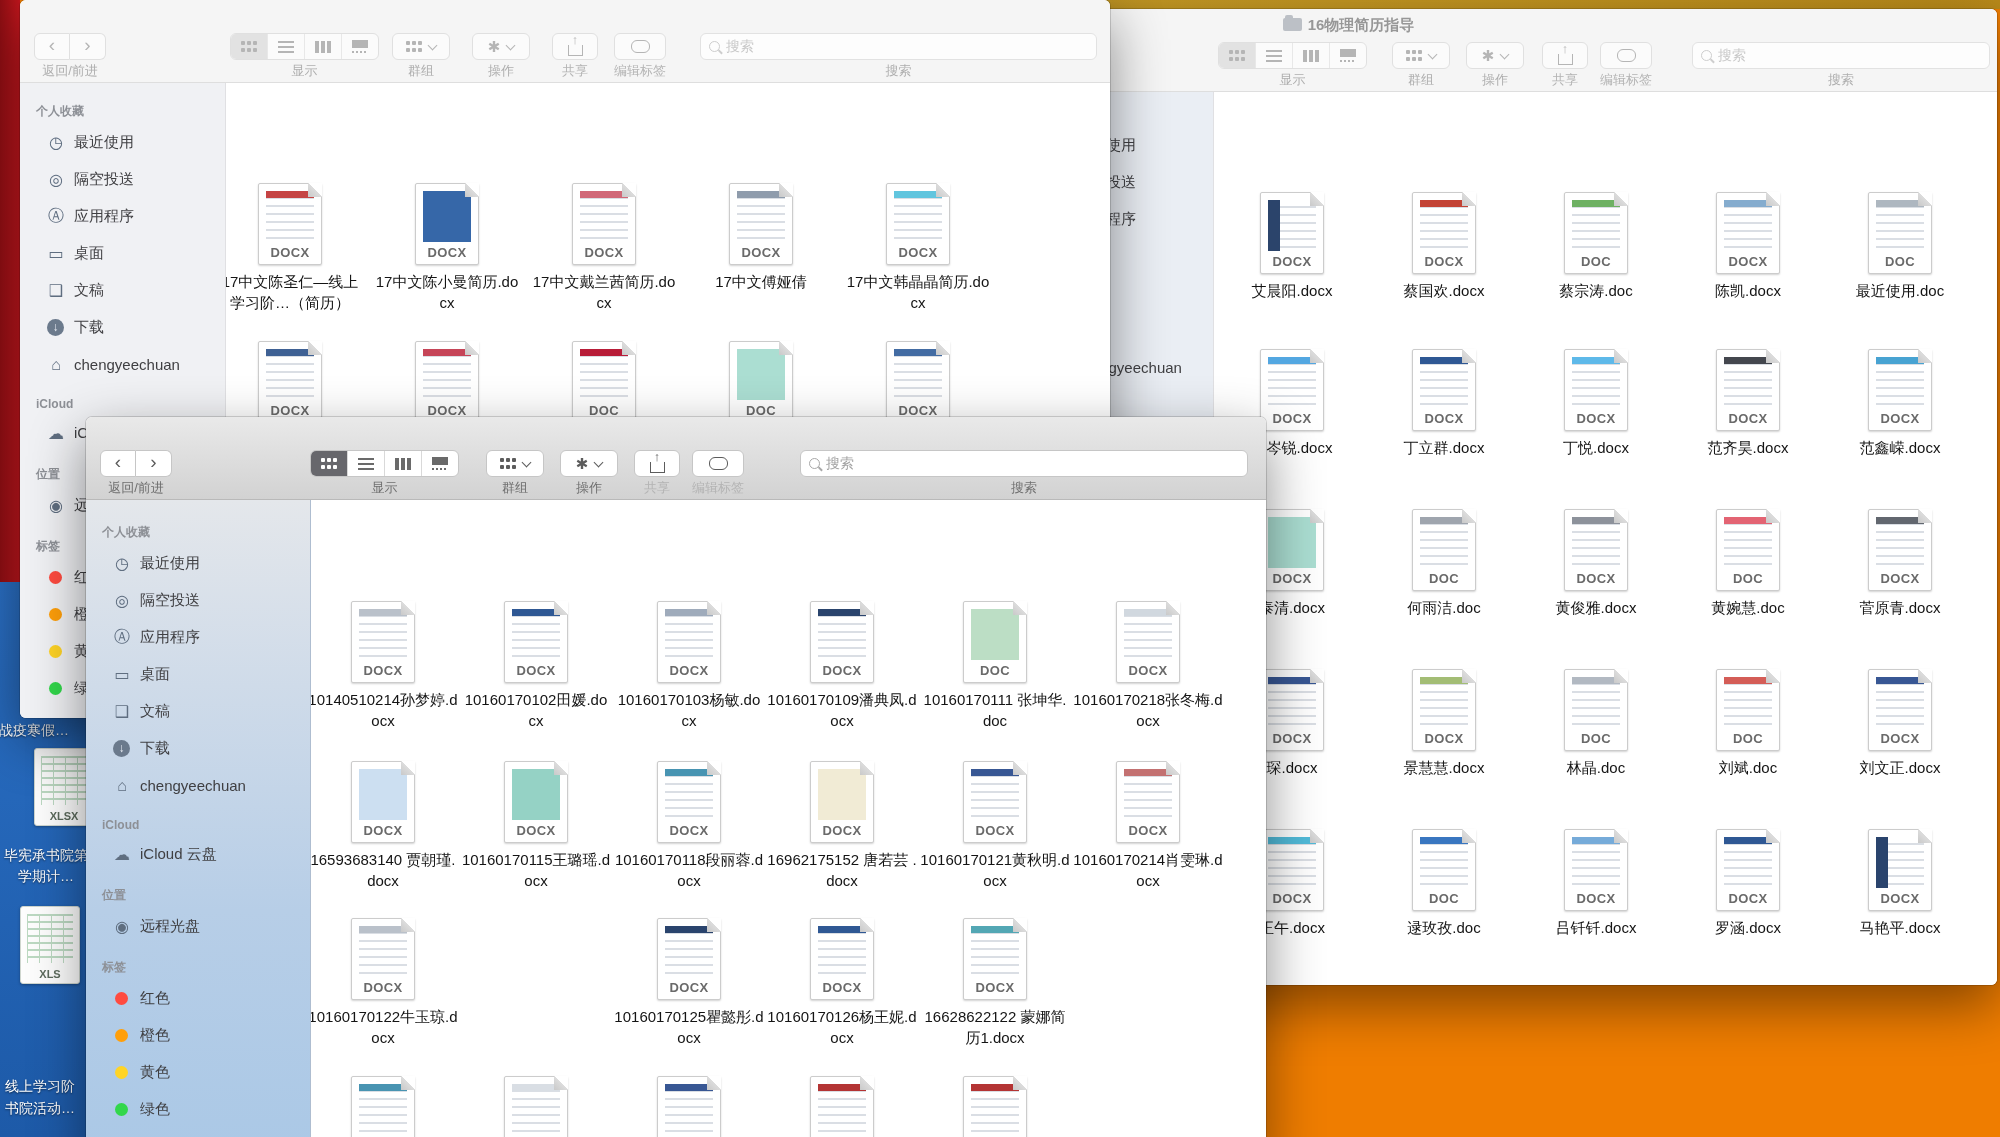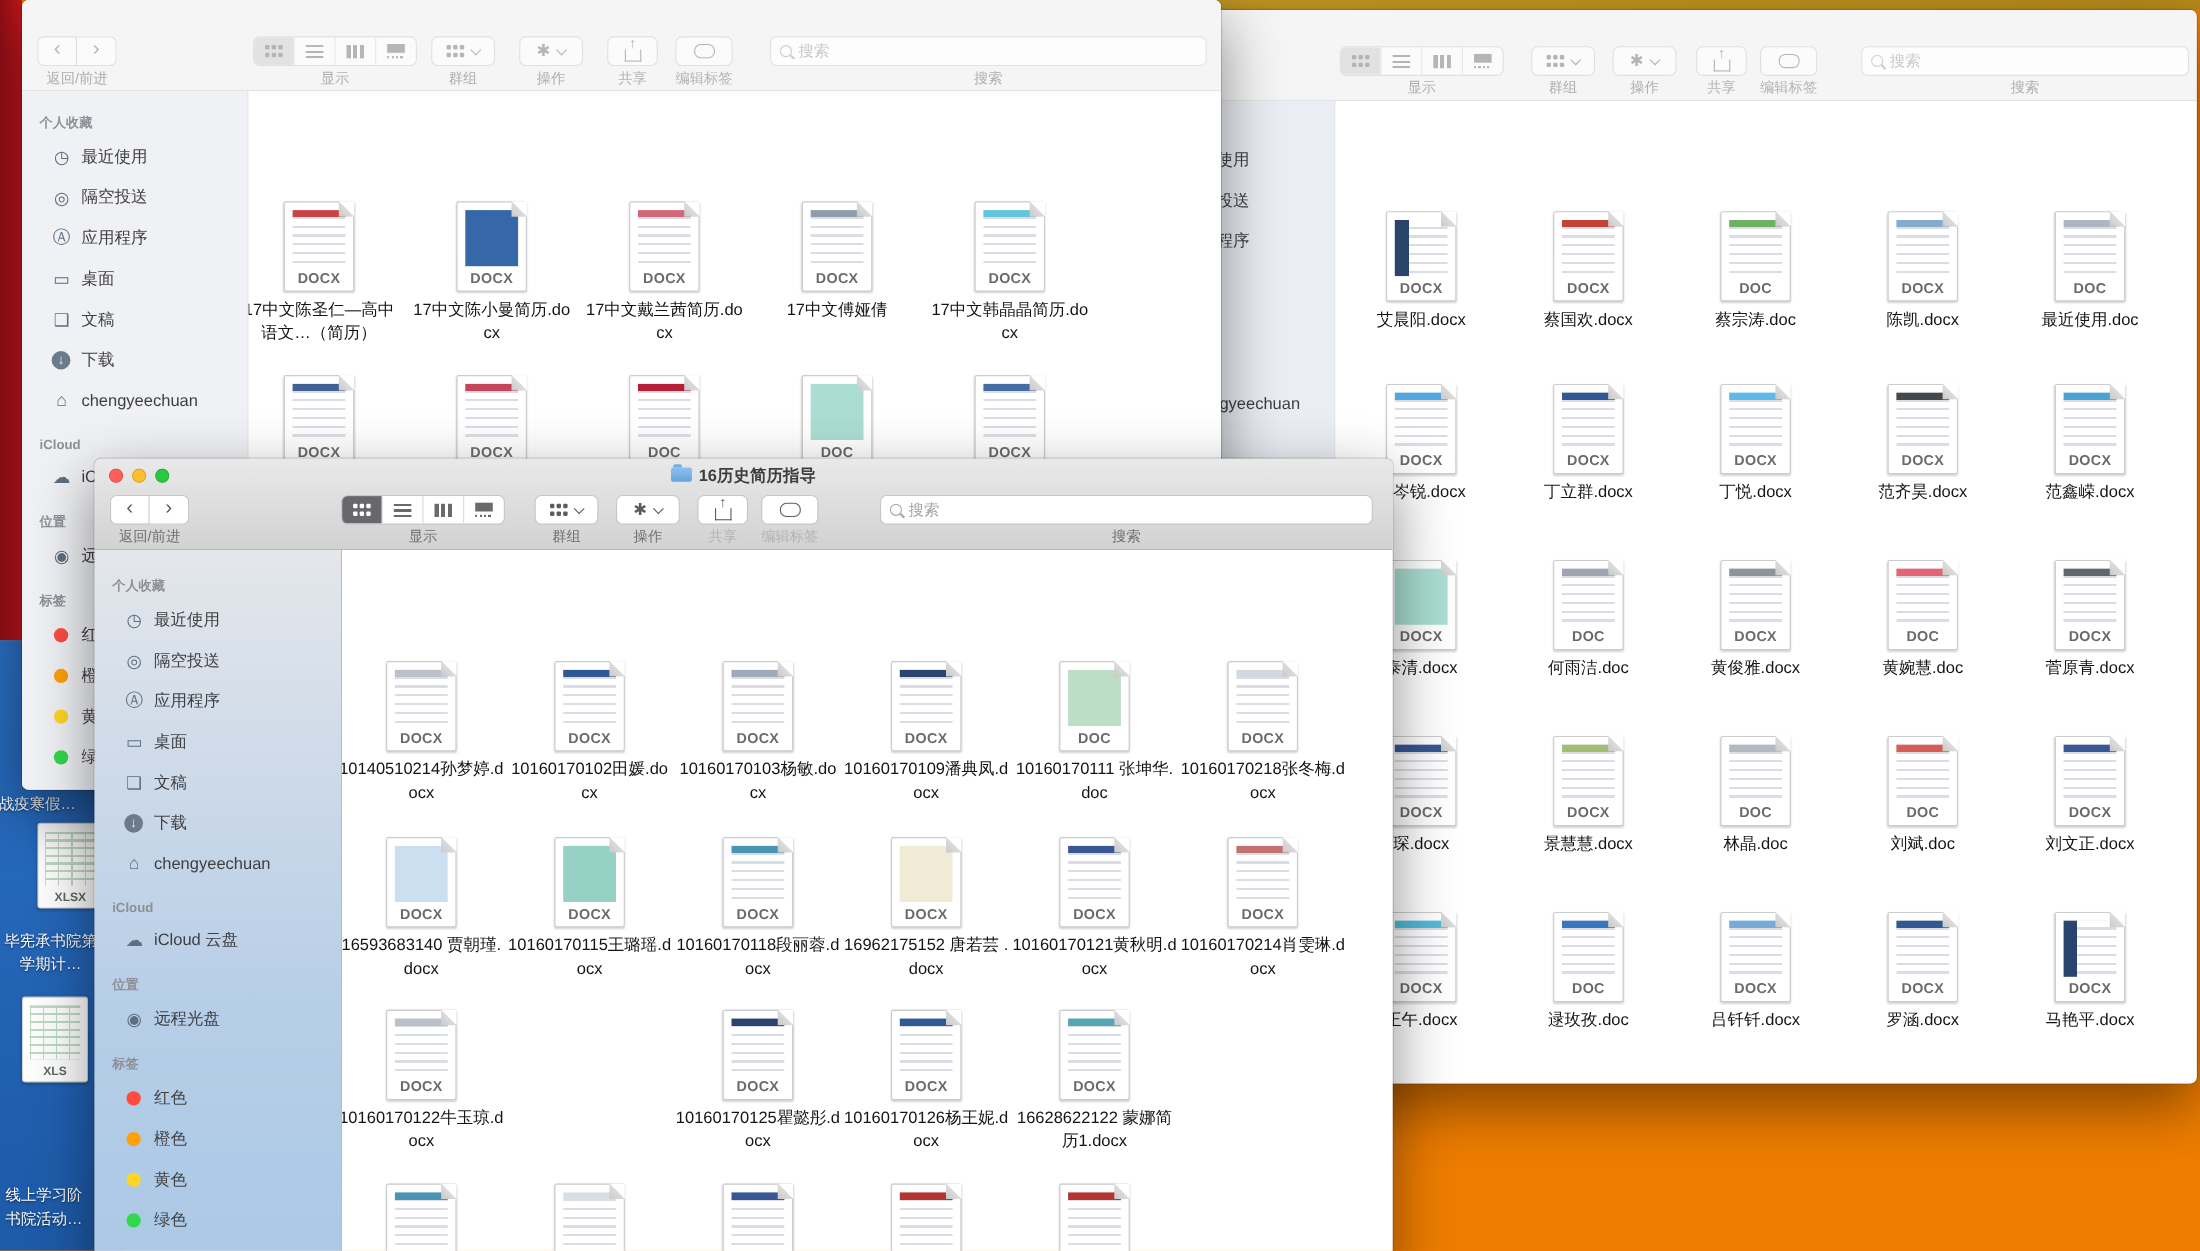--- a/index.html
+++ b/index.html
@@ -273,21 +273,21 @@
           <span class="sbi dot" style="background: rgb(50, 215, 75);"></span>
           <span class="sb-label">绿色</span>
         </div>
       </div>
     <div class="files">
         <div class="cell" style="left: -11px; top: 100px;">
           <div class="doc" style="--acc: #c23a3a;">
             <div class="art"></div>
             <div class="ext">DOCX</div>
           </div>
-          <div class="fname">17中文陈圣仁—高中语文…（简历）</div>
+          <div class="fname">17中文陈圣仁—线上学习阶…（简历）</div>
         </div>
         <div class="cell" style="left: 146px; top: 100px;">
           <div class="doc cover" style="--acc: #2b5fa3;">
             <div class="art"></div>
             <div class="ext">DOCX</div>
           </div>
           <div class="fname">17中文陈小曼简历.docx</div>
         </div>
         <div class="cell" style="left: 303px; top: 100px;">
           <div class="doc" style="--acc: #cf6071;">
@@ -344,20 +344,28 @@
             <div class="ext">DOCX</div>
           </div>
           <div class="fname">17中文余倩裔 简历.docx</div>
         </div>
       </div>
   </div>
 </div>
 
 <div class="mac-window inactive" id="wphys">
   <div class="chrome">
+    <div class="titlebar">
+      <div class="lights">
+        <span class="light"></span>
+        <span class="light"></span>
+        <span class="light"></span>
+      </div>
+      <div class="title"><span class="fold-ic"></span><span>16物理简历指导</span></div>
+    </div>
     <div class="toolbar">
       <div class="tg navbtns" style="left:30px">
         <div class="btnrow">
           <span class="tbtn">‹</span>
           <span class="tbtn">›</span>
         </div>
         <div class="tg-label">返回/前进</div>
       </div>
       <div class="tg" style="left:288px">
         <div class="btnrow">
@@ -655,28 +663,20 @@
             <div class="ext">DOCX</div>
           </div>
           <div class="fname">马艳平.docx</div>
         </div>
       </div>
   </div>
 </div>
 
 <div class="mac-window active" id="whist">
   <div class="chrome">
-    <div class="titlebar">
-      <div class="lights">
-        <span class="light" style="background:#ff5f57"></span>
-        <span class="light" style="background:#febc2e"></span>
-        <span class="light" style="background:#28c840"></span>
-      </div>
-      <div class="title"><span class="fold-ic"></span><span>16历史简历指导</span></div>
-    </div>
     <div class="toolbar">
       <div class="tg navbtns" style="left:14px">
         <div class="btnrow">
           <span class="tbtn">‹</span>
           <span class="tbtn">›</span>
         </div>
         <div class="tg-label">返回/前进</div>
       </div>
       <div class="tg" style="left:224px">
         <div class="btnrow">

